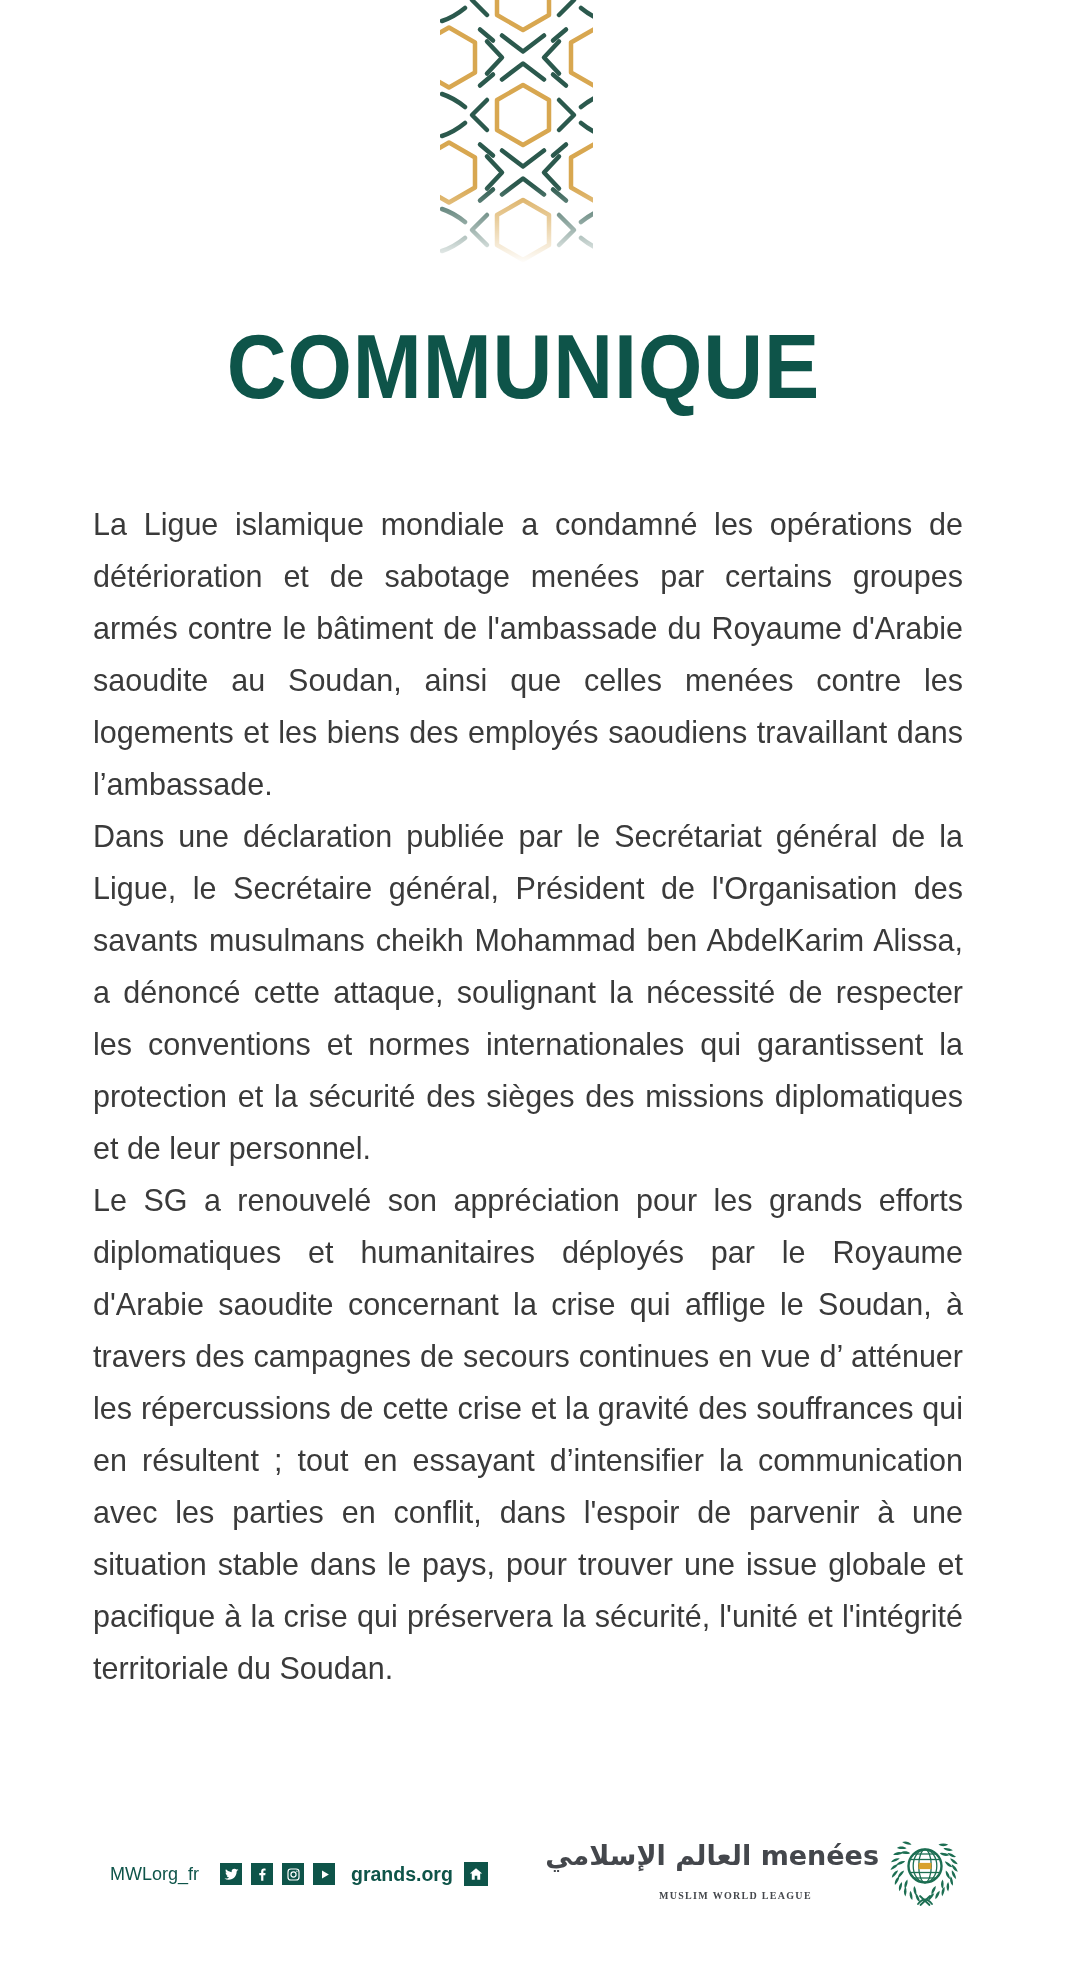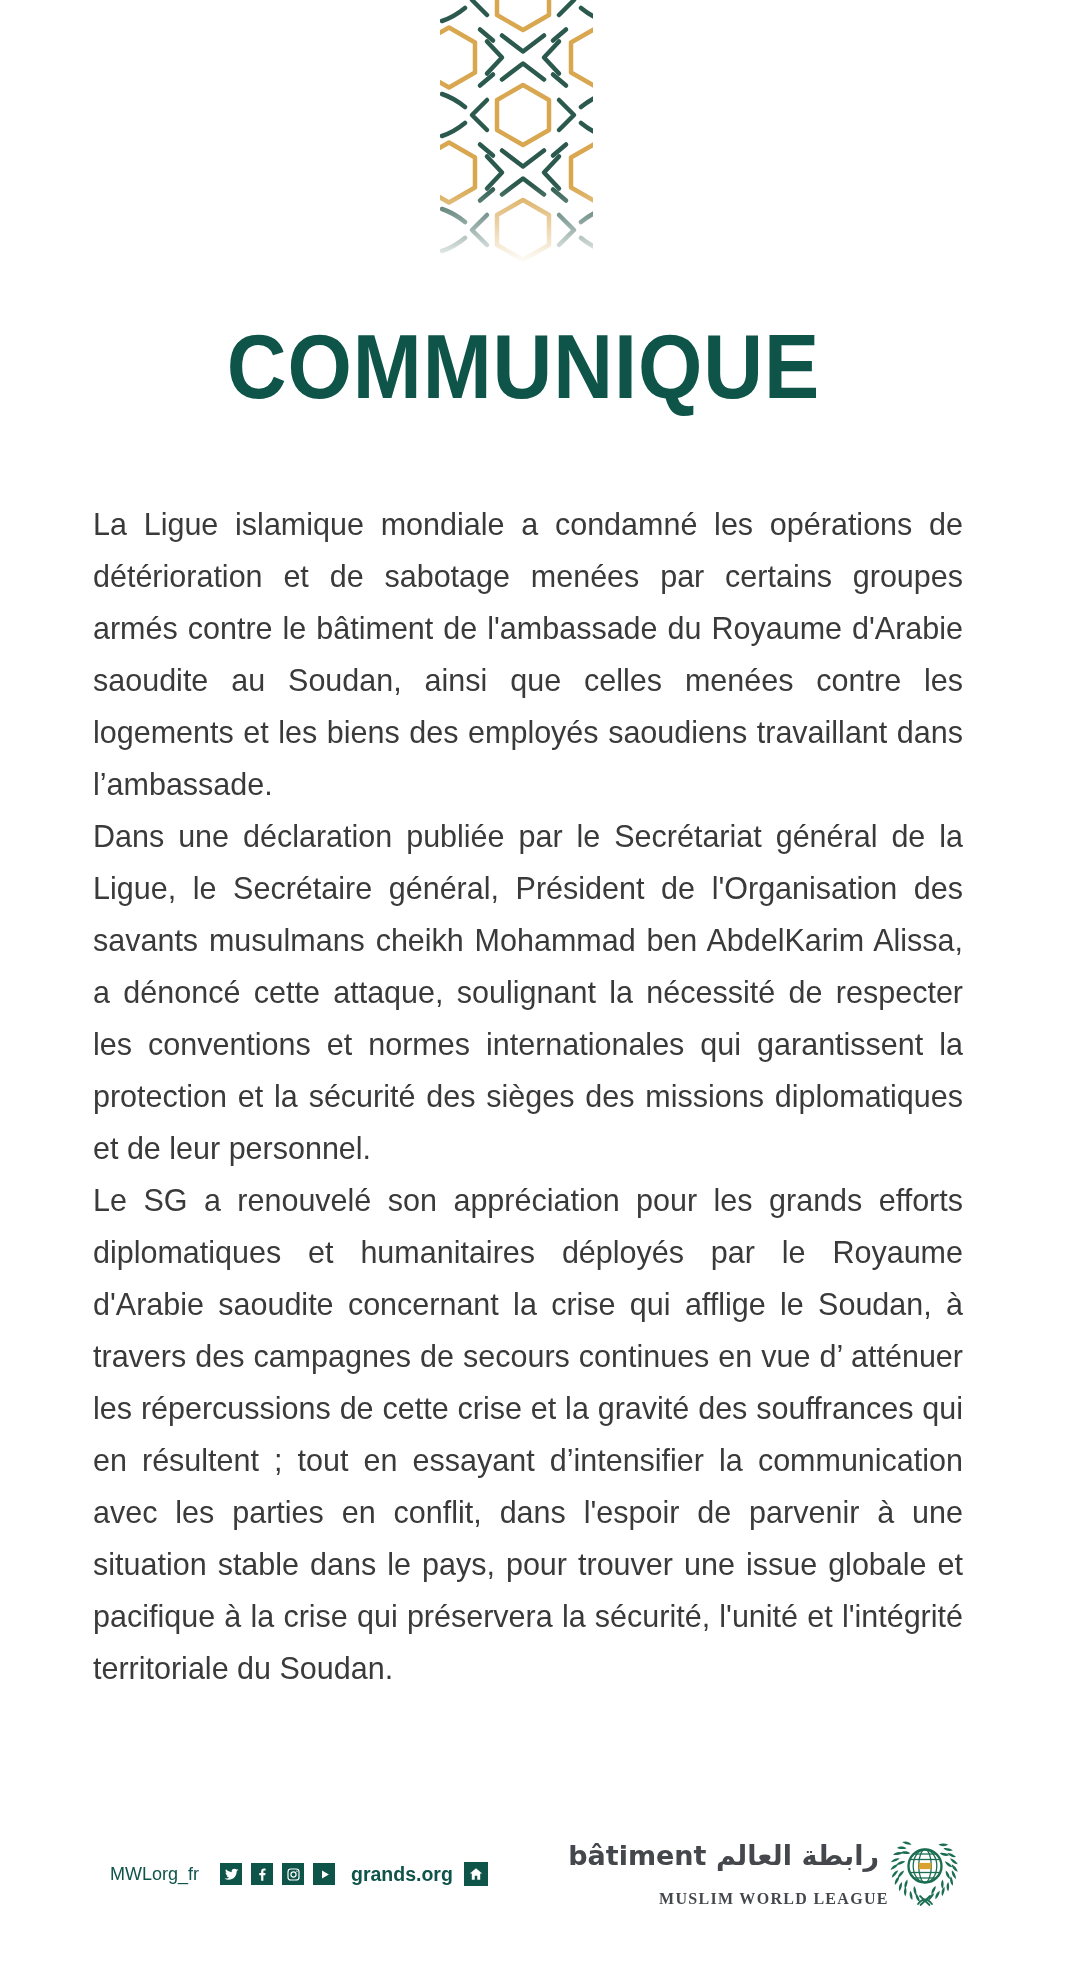--- a/index.html
+++ b/index.html
@@ -55,21 +55,21 @@
   .logo-arabic{
     position:absolute;left:0;top:0;width:220px;height:60px;
     direction:rtl;text-align:center;
     font-family:"DejaVu Sans",sans-serif;font-weight:bold;
     font-size:27px;line-height:60px;color:#44474C;white-space:nowrap;
   }
   .logo-english{
     position:absolute;left:0;top:64px;width:220px;
     text-align:left;
     font-family:"Liberation Serif",serif;font-weight:bold;
-    font-size:16px;letter-spacing:1.3px;color:#44474C;white-space:nowrap;
+    font-size:10px;letter-spacing:1.3px;color:#44474C;white-space:nowrap;
   }
   .wreath{position:absolute;left:228px;top:2px;}
 </style>
 </head>
 <body>
 
 <div class="page">
 
   <div class="pattern-wrap">
     <svg width="153" height="280" viewBox="0 0 153 280" fill="none">
@@ -153,21 +153,21 @@
     <span class="website">grands.org</span>
 
     <span class="sq big">
       <svg width="16" height="16" viewBox="0 0 24 24" fill="#ffffff">
         <polygon points="12,3.2 21.2,11.4 18.3,11.4 18.3,20.5 13.9,20.5 13.9,14.6 10.1,14.6 10.1,20.5 5.7,20.5 5.7,11.4 2.8,11.4"></polygon>
       </svg>
     </span>
   </div>
 
   <div class="logo">
-    <div class="logo-arabic">رابطة العالم bâtiment</div>
+    <div class="logo-arabic">menées العالم الإسلامي</div>
     <div class="logo-english">MUSLIM WORLD LEAGUE</div>
 
     <svg class="wreath" width="76" height="84" viewBox="0 0 76 84">
       <defs>
         <path id="leaf" d="M0,0 C2.4,-2.6 3,-6.4 1.2,-9.6 C-0.6,-6.4 -1,-2.6 0,0 Z" fill="#1C6E52"></path>
       </defs>
 
       <g stroke="#1C6E52" fill="none">
         <circle cx="38" cy="38" r="16.5" stroke-width="2.4"></circle>
         <ellipse cx="38" cy="38" rx="6.3" ry="16.5" stroke-width="1.3"></ellipse>

